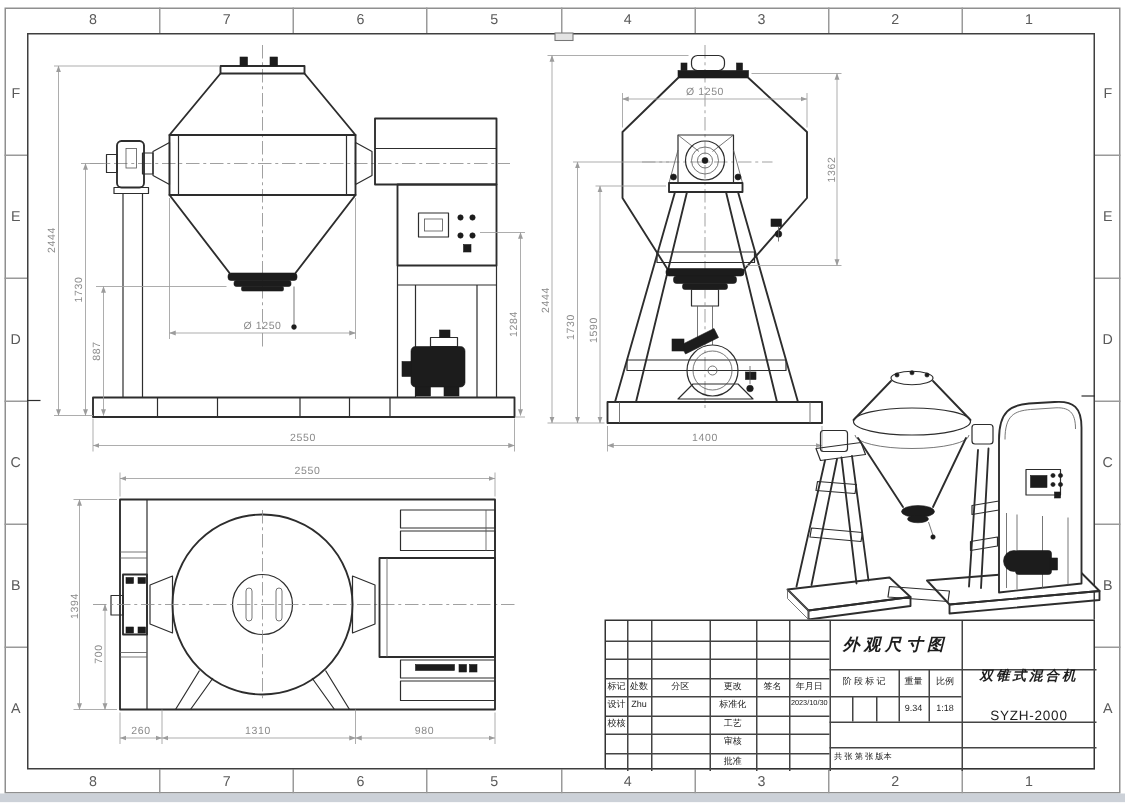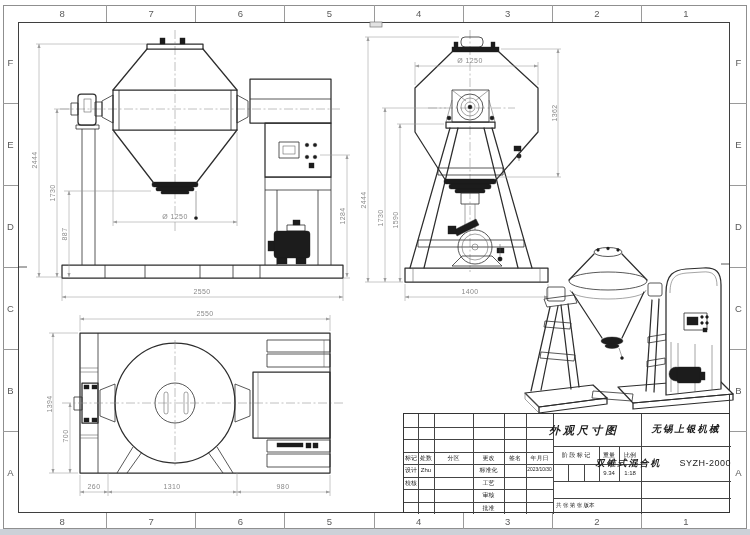--- a/index.html
+++ b/index.html
@@ -35,21 +35,21 @@
   
   .tb{position:absolute;left:403px;top:413px;width:327px;height:100px;
       border:1.2px solid #333;box-sizing:border-box;background:#fff;color:#1d1d1d;}
   .tb .vl{position:absolute;width:0;border-left:0.8px solid #444;}
   .tb .hl{position:absolute;height:0;border-top:0.8px solid #444;}
   .tb .cell{position:absolute;display:flex;align-items:center;justify-content:center;
             font-size:6px;line-height:1;white-space:nowrap;}
   .tb .cj{font-family:"Liberation Serif",serif;}
   .tb .big{font-size:11px;font-weight:bold;font-style:italic;letter-spacing:3px;}
   .tb .med{font-size:9.5px;font-weight:bold;font-style:italic;letter-spacing:2px;}
-  .tb .prod{gap:18px;justify-content:flex-end;}
+  .tb .prod{flex-direction:column;gap:18px;}
   .tb .prod .p1{font-size:9px;font-weight:bold;font-style:italic;letter-spacing:2px;
                 font-family:"Liberation Serif",serif;}
   .tb .prod .p2{font-size:9px;letter-spacing:0.5px;}
   .tb .tiny{font-size:4.9px;}
   .tb .left-a{justify-content:flex-start;padding-left:3px;}
 </style>
 </head>
 <body>
 
 <div class="sheet">
@@ -360,29 +360,28 @@
     <div class="cell cj" style="left:122px;top:37.5px;width:27px;height:12.5px;">年月日</div>
     <div class="cell cj" style="left:0;top:50px;width:14px;height:12.5px;">设计</div>
     <div class="cell" style="left:14px;top:50px;width:16px;height:12.5px;">Zhu</div>
     <div class="cell cj" style="left:69px;top:50px;width:31px;height:12.5px;">标准化</div>
     <div class="cell tiny" style="left:122px;top:50px;width:27px;height:12.5px;">2023/10/30</div>
     <div class="cell cj" style="left:0;top:62.5px;width:14px;height:12.5px;">校核</div>
     <div class="cell cj" style="left:69px;top:62.5px;width:31px;height:12.5px;">工艺</div>
     <div class="cell cj" style="left:69px;top:75px;width:31px;height:12.5px;">审核</div>
     <div class="cell cj" style="left:69px;top:87.5px;width:31px;height:12.5px;">批准</div>
 
-    <div class="cell cj big" style="left:136px;top:0;width:88px;height:32px;">外观尺寸图</div>
+    <div class="cell cj big" style="left:149px;top:0;width:88px;height:32px;">外观尺寸图</div>
     <div class="cell cj" style="left:149px;top:32px;width:46px;height:18px;">阶 段 标 记</div>
     <div class="cell cj" style="left:195px;top:32px;width:20px;height:18px;">重量</div>
     <div class="cell cj" style="left:215px;top:32px;width:22px;height:18px;">比例</div>
     <div class="cell" style="left:195px;top:50px;width:20px;height:17px;">9.34</div>
     <div class="cell" style="left:215px;top:50px;width:22px;height:17px;">1:18</div>
     <div class="cell cj left-a" style="left:149px;top:84px;width:88px;height:16px;font-size:5.5px;">共 张 第 张 版本</div>
 
-    <div class="cell cj med" style="left:237px;top:0;width:90px;height:32px;">无锡上银机械</div>
     <div class="cell prod" style="left:237px;top:32px;width:90px;height:35px;">
       <span class="p1">双锥式混合机</span>
       <span class="p2">SYZH-2000</span>
     </div>
   </div>
 
   <div class="page-edge"></div>
 </div>
 
 </body></html>

